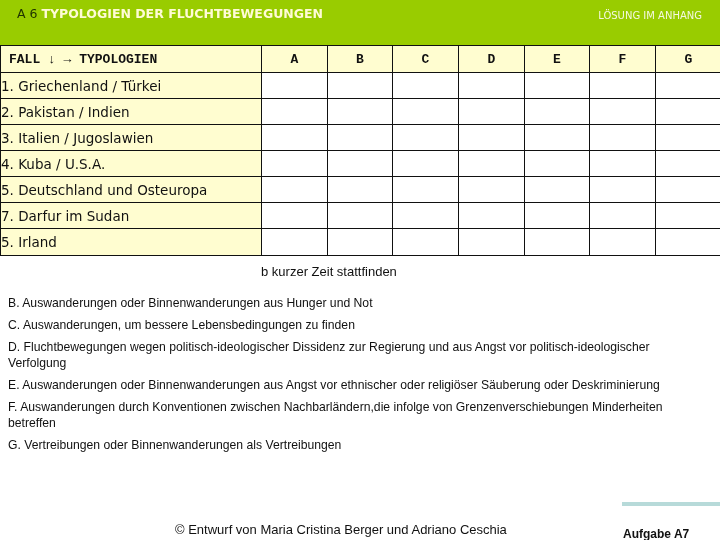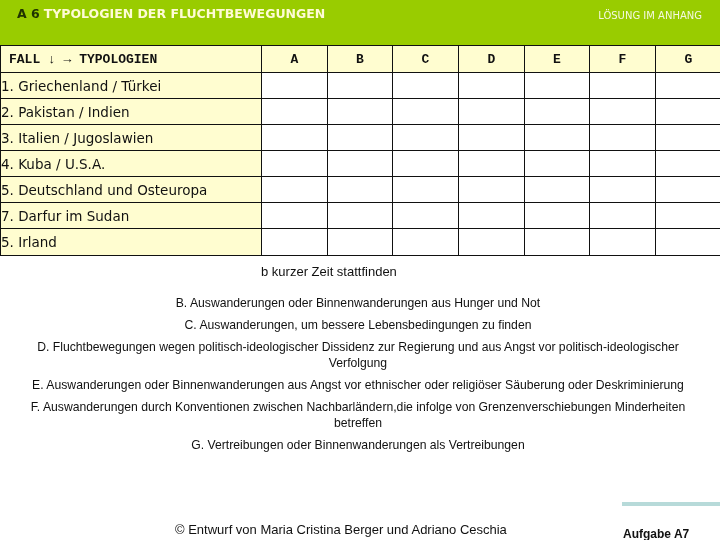--- a/index.html
+++ b/index.html
@@ -1,31 +1,31 @@
 <!DOCTYPE html>
 <html><head>
 <meta charset="utf-8">
 <style>
   html, body { margin:0; padding:0; }
   body { width:720px; height:540px; background:#ffffff; position:relative; overflow:hidden; font-family:"Liberation Sans", sans-serif; }
   .banner { position:absolute; left:0; top:0; width:720px; height:45px; background:#99cc00; }
   .banner-title { position:absolute; left:17px; top:6px; font-family:"DejaVu Sans", sans-serif; font-size:12.5px; color:#fffbd6; letter-spacing:0; }
-  .banner-title .code { color:#1f3300; font-weight:bold; }
+  .banner-title .code { color:#1f3300; font-weight:normal; }
   .banner-title .title { color:#fffbd6; font-weight:bold; }
   .banner-solution { position:absolute; right:18px; top:10px; font-family:"DejaVu Sans", sans-serif; font-size:10px; color:#f5f8e0; }
   table.grid { position:absolute; left:0; top:45px; border-collapse:collapse; table-layout:fixed; width:721px; }
   table.grid td, table.grid th { border:1.5px solid #111; padding:0; height:25px; }
   table.grid th { background:#fffdd0; font-family:Liberation Mono, monospace; font-weight:bold; font-size:13px; color:#111; text-align:center; height:26px; }
   table.grid th.first { text-align:left; padding-left:8px; }
   table.grid td.label { background:#fffdd0; font-family:"DejaVu Sans", sans-serif; font-size:13.5px; color:#111; padding-left:0; white-space:nowrap; }
   table.grid td.cell { background:#fff; }
   table.grid tr.last td { height:26px; }
   table.grid tr.last td.cell { border-bottom:1.5px solid #111; }
   .overflow-text { position:absolute; left:261px; top:264px; font-size:13px; color:#111; white-space:nowrap; }
-  .legend { position:absolute; left:8px; top:295px; width:700px; font-size:12.2px; color:#111; line-height:16px;text-align:center; }
+  .legend { position:absolute; left:8px; top:295px; width:700px; font-size:12.2px; color:#111; line-height:16px; }
   .legend .item { margin-bottom:6px; }
   .footer-line { position:absolute; left:622px; top:502px; width:98px; height:4px; background:#b7dad9; }
   .credit { position:absolute; left:175px; top:522px; font-size:13px; color:#111;text-align:center; }
   .task { position:absolute; left:623px; top:527px; font-size:12px; font-weight:bold; color:#111; }
 </style>
 </head>
 <body>
 
 <div class="banner">
   <div class="banner-title">

